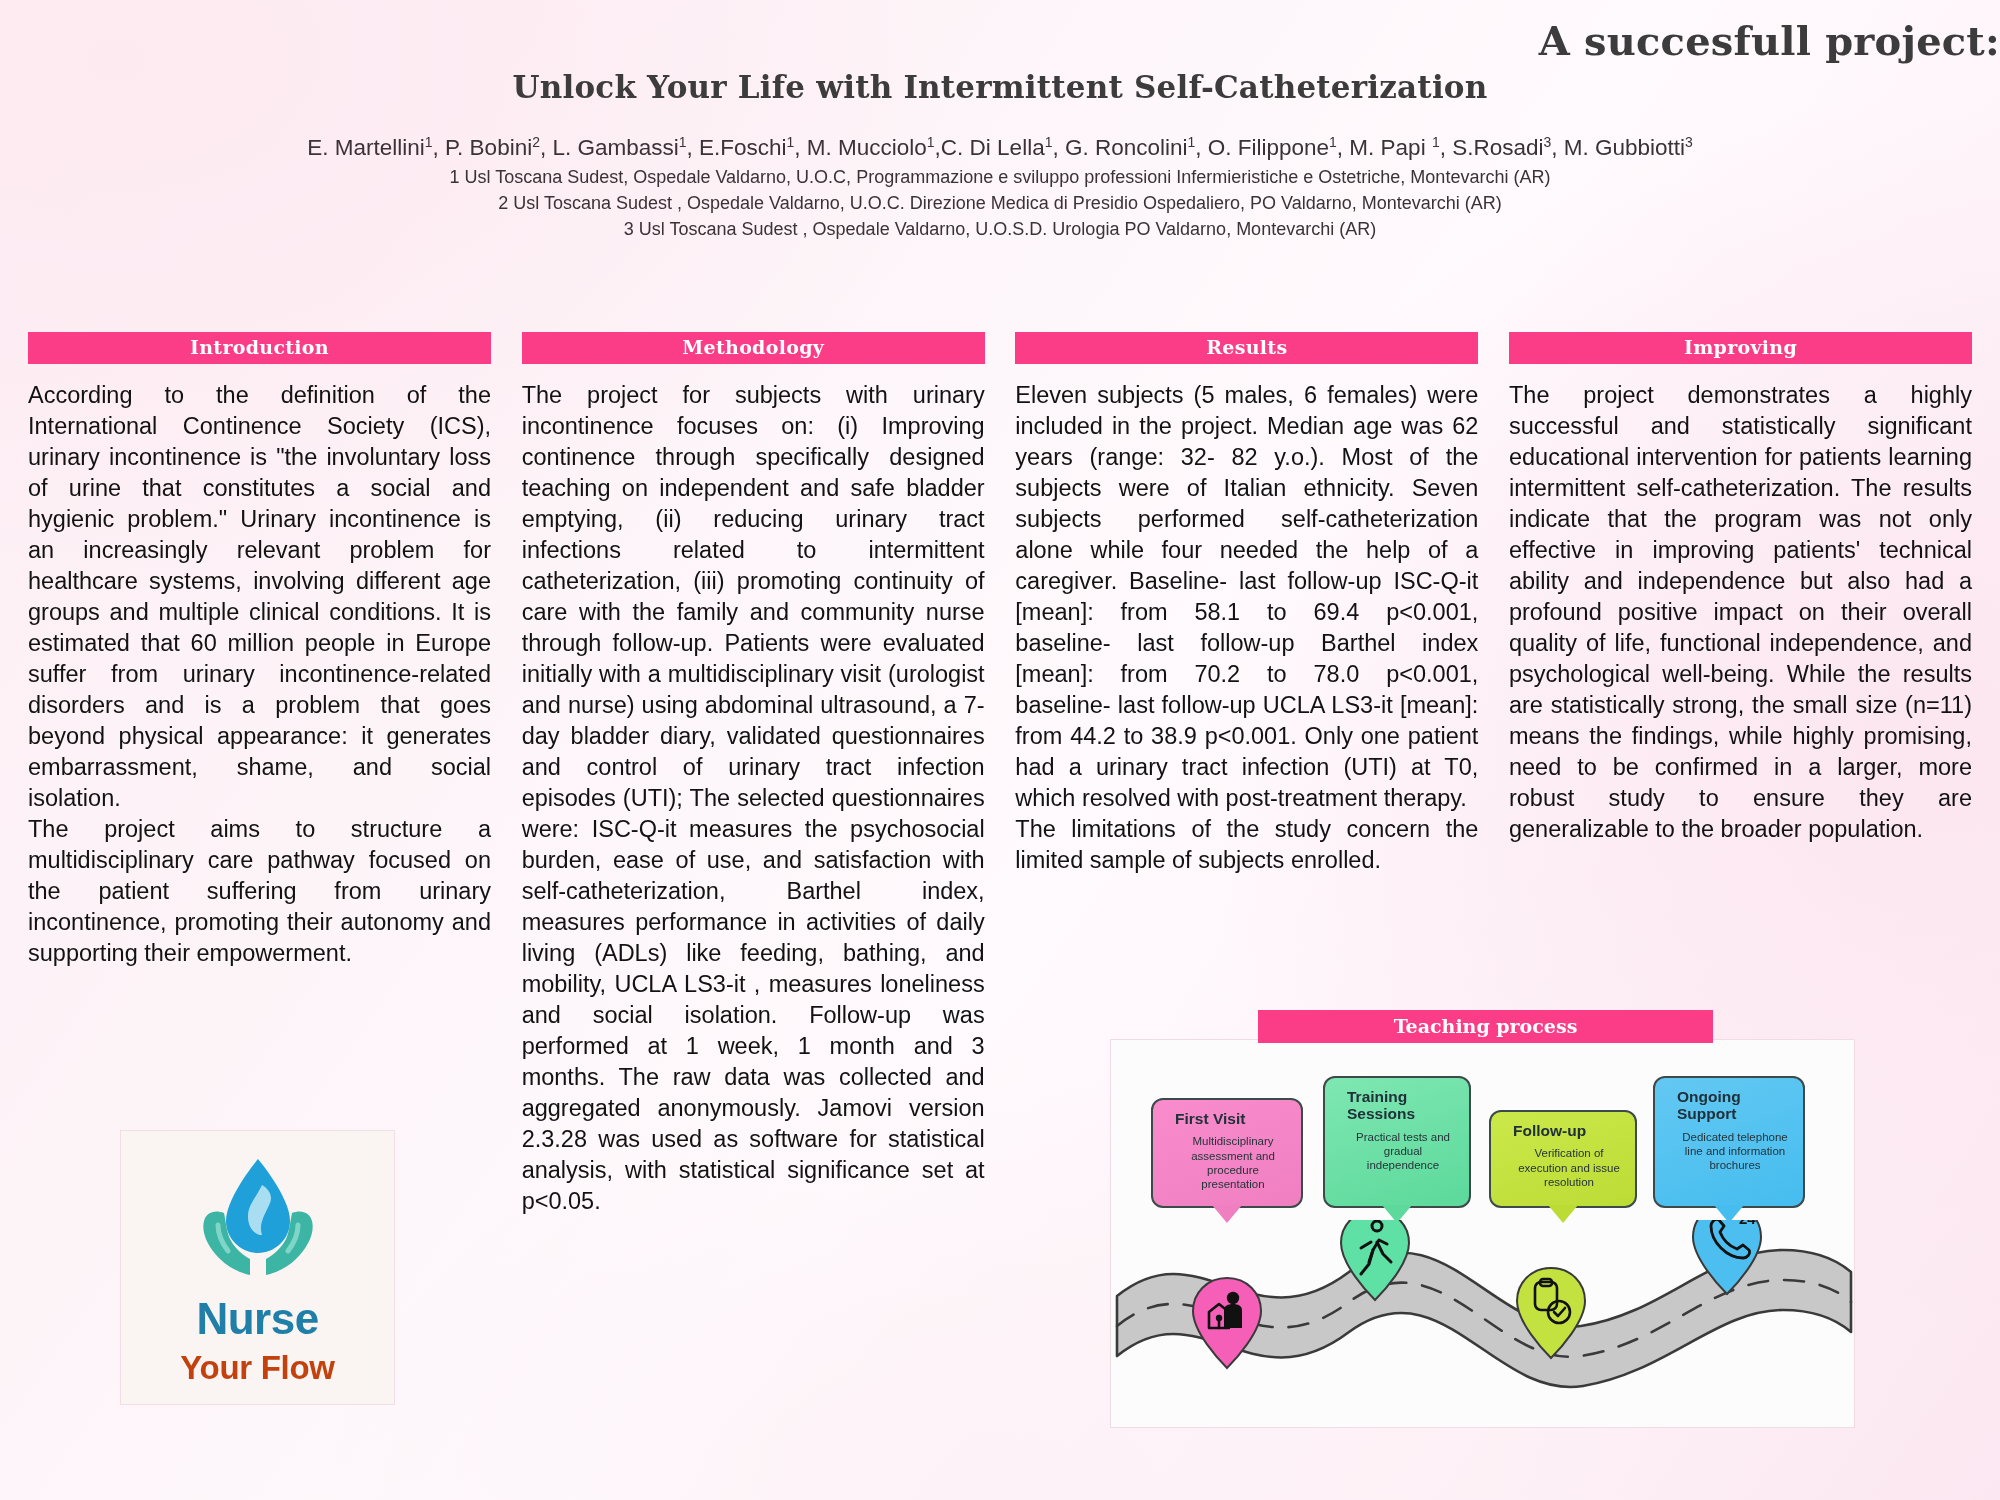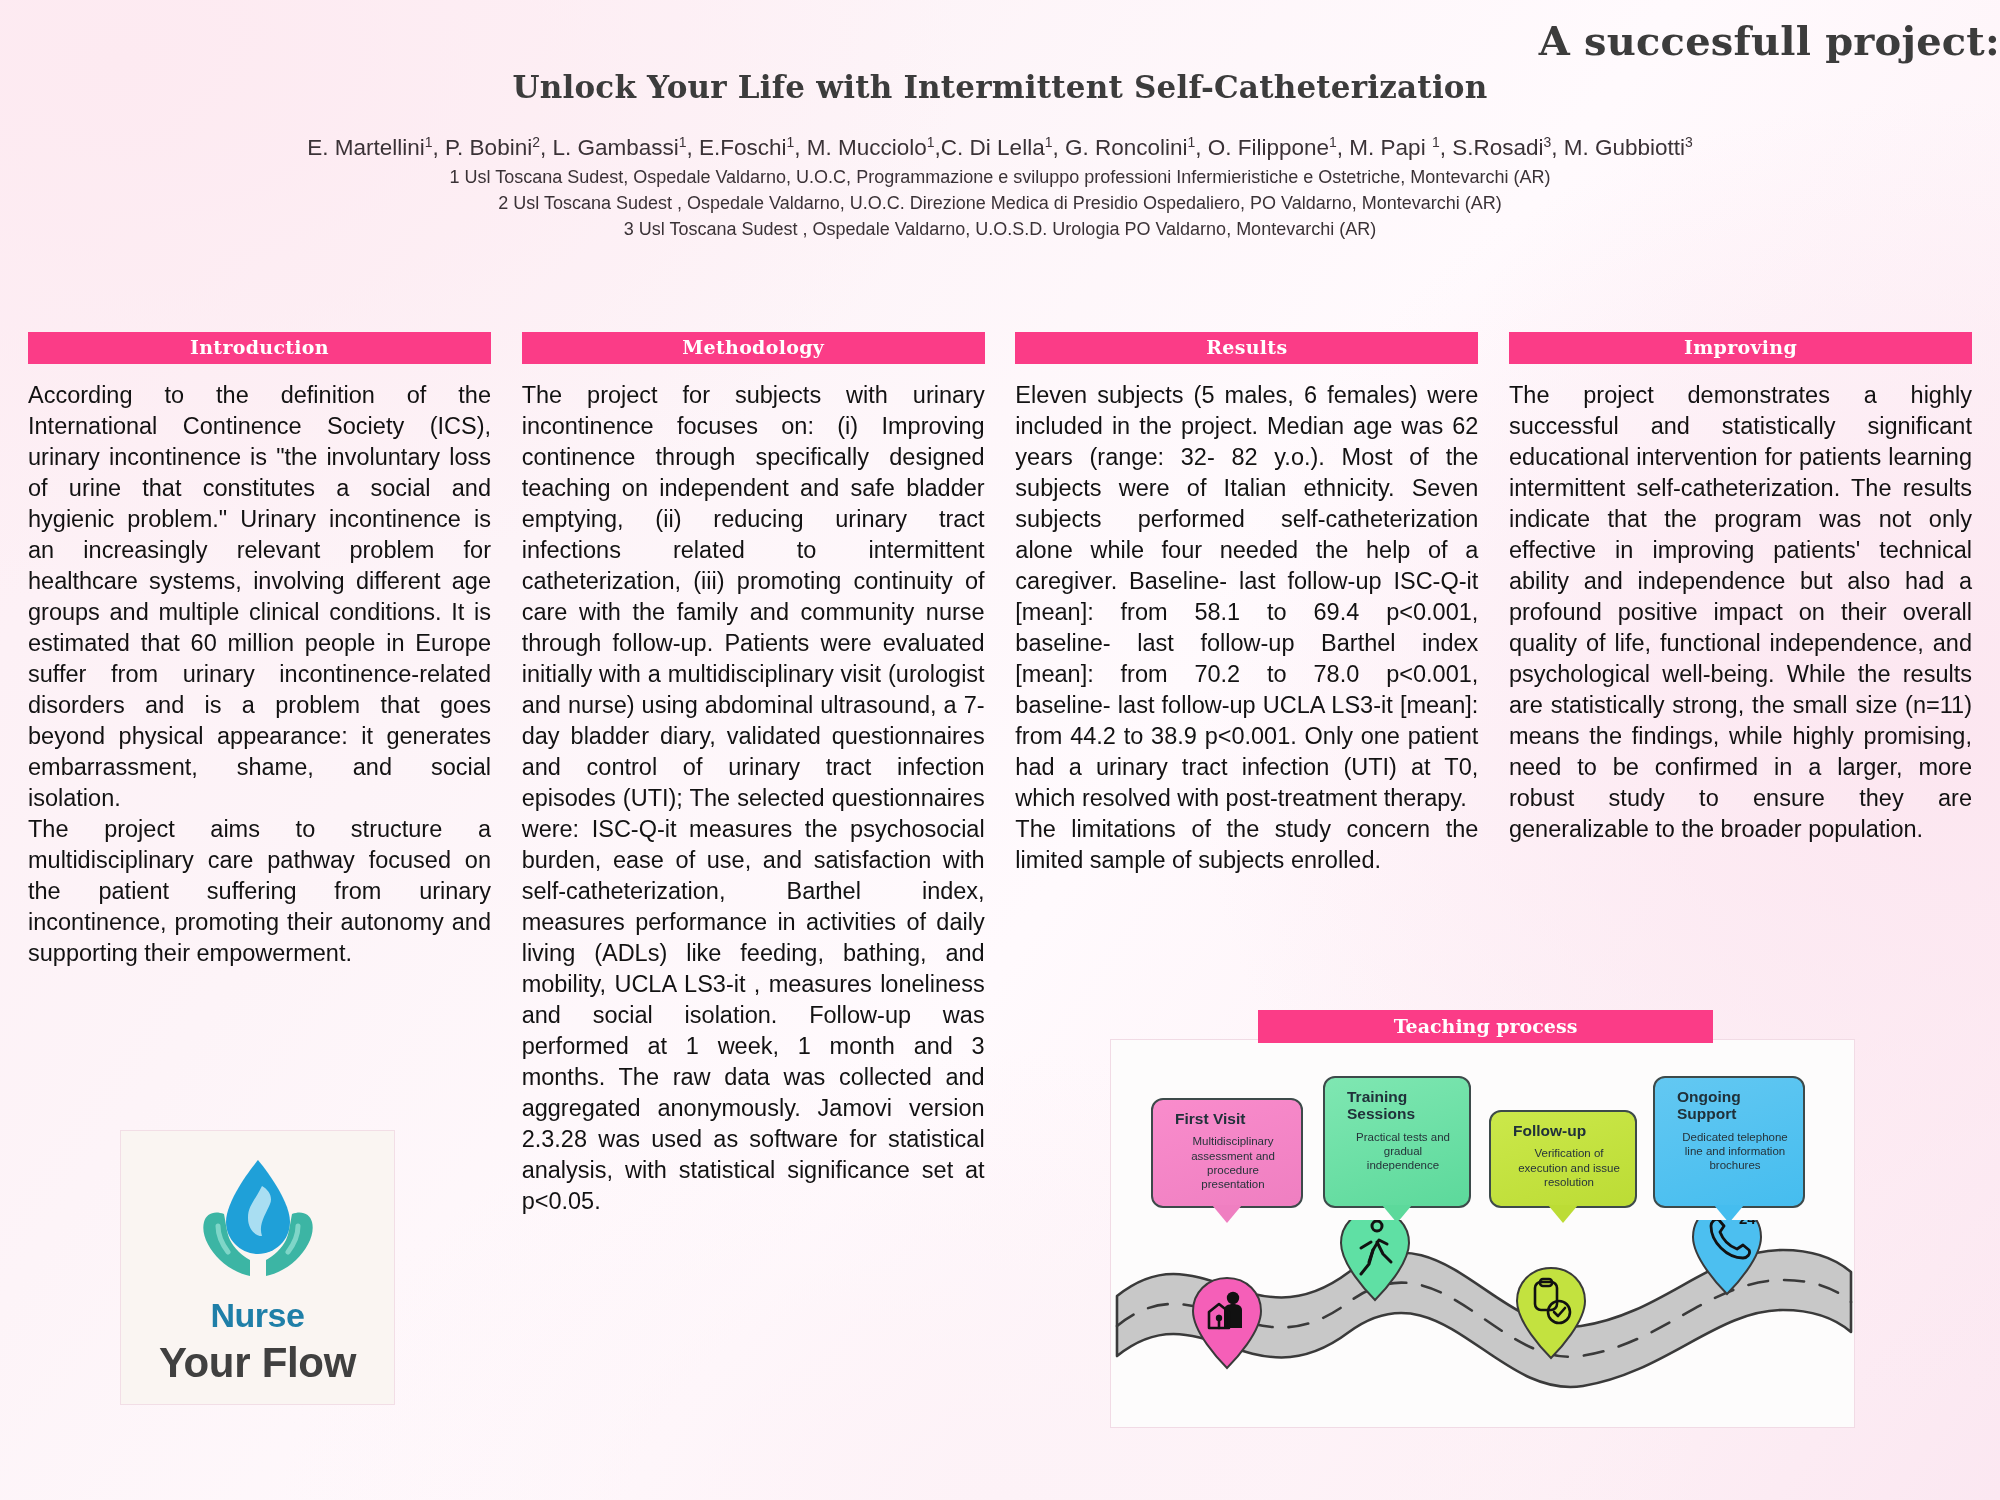--- a/index.html
+++ b/index.html
@@ -71,25 +71,25 @@
     width:275px;height:275px;
     background:#faf5f2;
     border:1px solid #f2dee6;
     box-sizing:border-box;
     display:flex;flex-direction:column;
     align-items:center;justify-content:center;
   }
   .logo-mark{width:168px;height:140px;}
   .logo-text{text-align:center;margin-top:6px;line-height:1;}
   .logo-text .l1{
-    display:block;font-size:34px;font-weight:bold;color:#1f7fa8;
+    display:block;font-size:44px;font-weight:bold;color:#1f7fa8;
     font-family:"Liberation Sans", sans-serif;letter-spacing:-.5px;
   }
   .logo-text .l2{
-    display:block;font-size:42px;font-weight:bold;color:#404040;
+    display:block;font-size:33px;font-weight:bold;color:#c2410c;
     font-family:"Liberation Sans", sans-serif;margin-top:10px;letter-spacing:-.3px;
   }
 
   
   .tp-wrap{position:absolute;left:1110px;top:1010px;width:745px;height:420px;}
   .tp-head{
     position:absolute;left:148px;top:0;width:455px;
     background:#fb3c87;color:#fff;text-align:center;
     font-family:"DejaVu Serif", serif;font-weight:bold;font-size:19px;
     padding:5px 0 6px 0;box-sizing:border-box;z-index:3;

